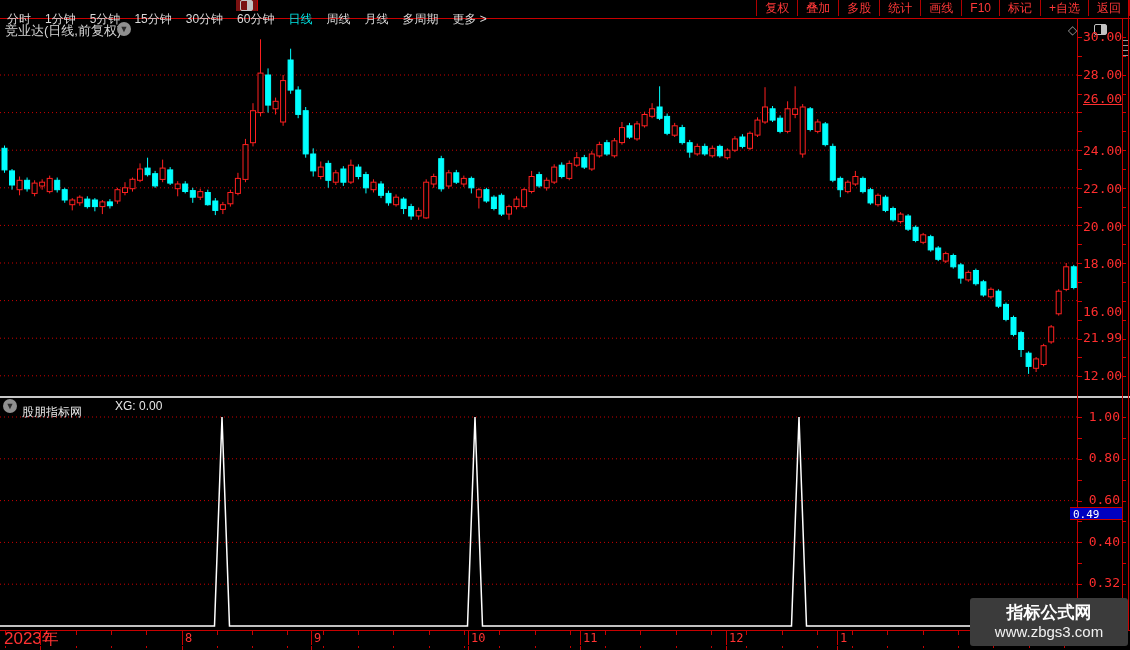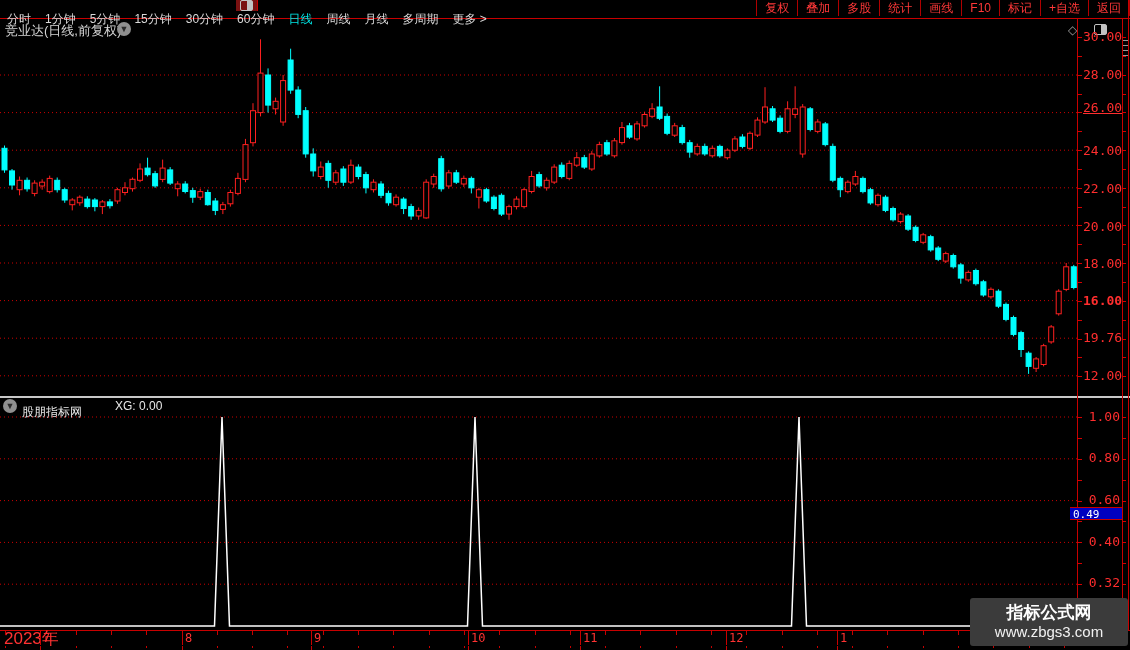--- a/index.html
+++ b/index.html
@@ -397,27 +397,27 @@
       <line x1="1058.7" y1="263.3" x2="1058.7" y2="289.6" stroke="#ff2020" stroke-width="1"></line>
       <rect x="1056.2" y="265.2" width="5" height="22.6" fill="#000" stroke="#ff2020" stroke-width="1"></rect>
       <line x1="1066.23" y1="237.0" x2="1066.23" y2="265.2" stroke="#ff2020" stroke-width="1"></line>
       <rect x="1063.7" y="240.8" width="5" height="22.6" fill="#000" stroke="#ff2020" stroke-width="1"></rect>
       <line x1="1073.76" y1="238.9" x2="1073.76" y2="263.3" stroke="#00ffff" stroke-width="1"></line>
       <rect x="1071.3" y="240.8" width="5" height="20.7" fill="#00ffff" stroke="#00ffff" stroke-width="1"></rect>
     </svg>
   <div id="main-ylabels">
       <div class="ylab" style="left:1083px;top:31px;">30.00</div>
       <div class="ylab" style="left:1083px;top:69px;">28.00</div>
-      <div class="ylab" style="left:1083px;top:102px;text-decoration:underline;">26.00</div>
+      <div class="ylab" style="left:1083px;top:93px;text-decoration:underline;">26.00</div>
       <div class="ylab" style="left:1083px;top:145px;">24.00</div>
       <div class="ylab" style="left:1083px;top:183px;">22.00</div>
       <div class="ylab" style="left:1083px;top:221px;">20.00</div>
       <div class="ylab" style="left:1083px;top:258px;">18.00</div>
-      <div class="ylab" style="left:1083px;top:295px;font-weight:bold;">16.00</div>
-      <div class="ylab" style="left:1083px;top:332px;">19.76</div>
+      <div class="ylab" style="left:1083px;top:306px;">16.00</div>
+      <div class="ylab" style="left:1083px;top:332px;">21.99</div>
       <div class="ylab" style="left:1083px;top:370px;">12.00</div>
     </div>
 
   <div class="abs divider-white"></div>
 
   <div class="abs ind-header">
     <div class="chev-circle" style="left:3px;top:1px;">
         <span>▼</span>
       </div>
     <span class="ind-title">股朋指标网</span>

